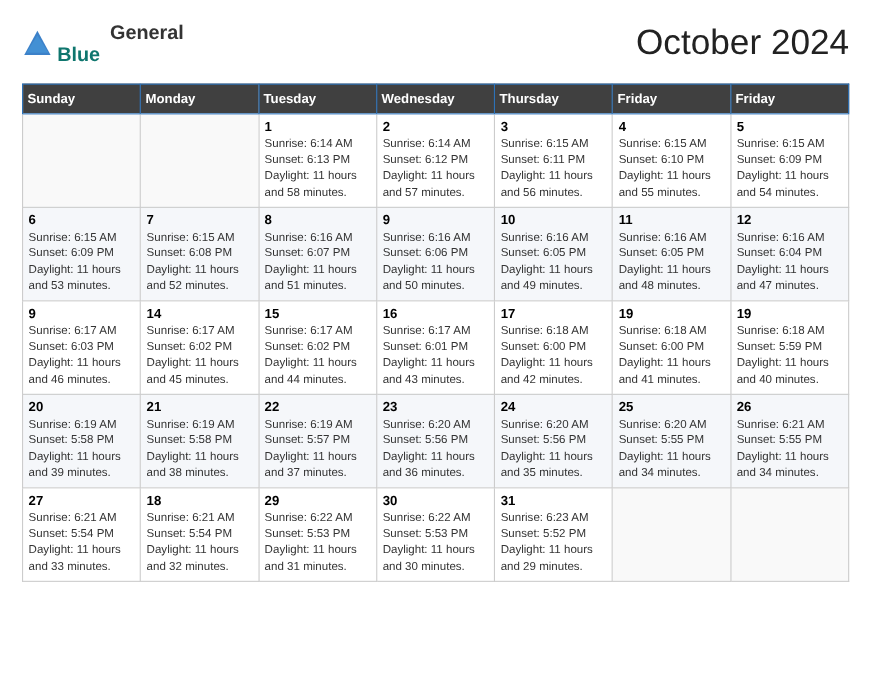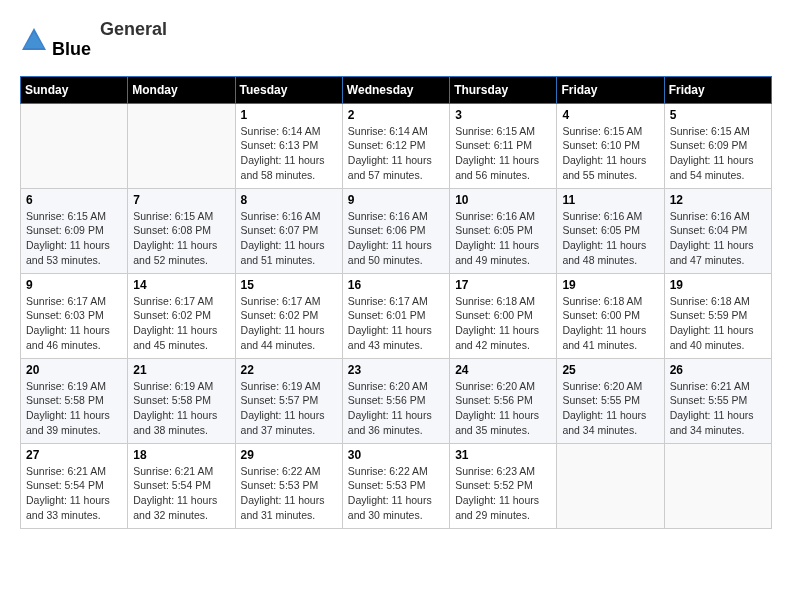--- a/index.html
+++ b/index.html
@@ -20,21 +20,21 @@
       display: flex;
       align-items: center;
       gap: 4px;
     }
     .logo-text {
       font-size: 18px;
       font-weight: bold;
       line-height: 1.1;
     }
     .logo-general { color: #333; margin-left: 48px; }
-    .logo-blue { color: #000000; }
+    .logo-blue { color: #0f766e; }
     .logo-icon {
       width: 28px;
       height: 28px;
     }
     .title-block {
       text-align: right;
     }
     .month-title {
       font-size: 32px;
       font-weight: normal;
@@ -43,21 +43,21 @@
     .location {
       font-size: 14px;
       color: #555;
     }
     .calendar {
       width: 100%;
       border-collapse: collapse;
       font-size: 11px;
     }
     .calendar th {
-      background-color: #000000;
+      background-color: #404040;
       color: #fff;
       padding: 6px 4px;
       text-align: left;
       font-size: 12px;
       font-weight: bold;
       border: 1px solid #2d72b8;
     }
     .calendar td {
       border: 1px solid #ccc;
       vertical-align: top;
@@ -93,20 +93,21 @@
     <svg class="logo-icon" viewBox="0 0 28 28" xmlns="http://www.w3.org/2000/svg">
       <polygon points="14,2 26,24 2,24" fill="#1a6bbf" opacity="0.85"></polygon>
       <polygon points="14,6 24,22 4,22" fill="#4a9fdf" opacity="0.5"></polygon>
     </svg>
     <div class="logo-text">
       <div class="logo-general">General</div>
       <div class="logo-blue">Blue</div>
     </div>
   </div>
   <div class="title-block">
+    <div class="month-title">October 2024</div>
   </div>
 </div>
 
 <table class="calendar">
   <thead>
     <tr>
     <th>Sunday</th>
         <th>Monday</th>
         <th>Tuesday</th>
         <th>Wednesday</th>

